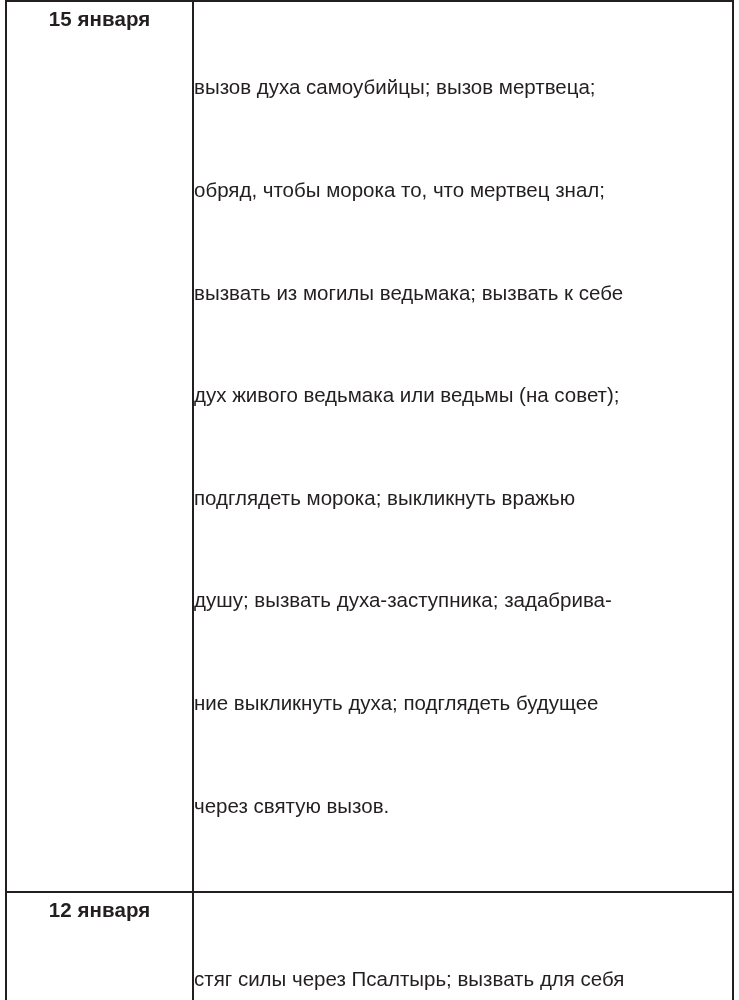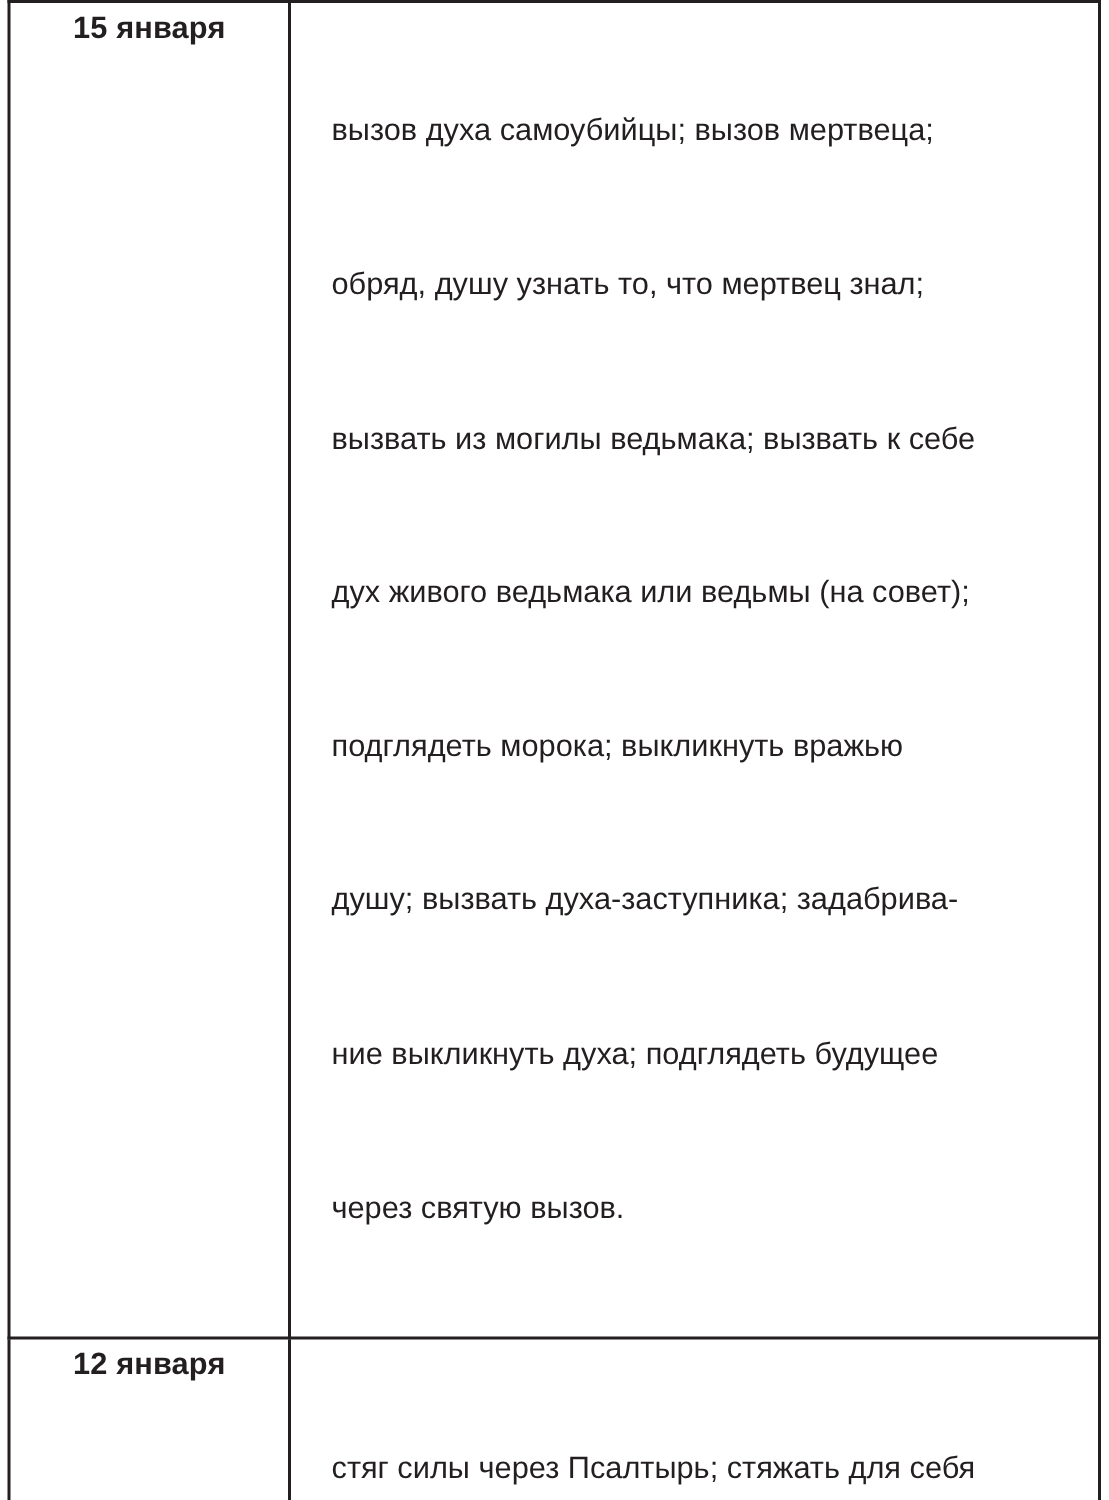--- a/index.html
+++ b/index.html
@@ -59,21 +59,20 @@
     display: block;
     color: #231f20;
   }
 
   .desc-lines {
     font-size: 20.5px;
     font-weight: normal;
     line-height: 34.2px;
     color: #231f20;
     white-space: pre;
-    margin-left: 27px;
   }
 
   .desc-lines .line {
     display: block;
     white-space: pre;
   }
 </style>
 </head>
 <body>
 
@@ -82,38 +81,38 @@
   <table class="calendar-table">
     <tbody>
 
       <tr>
         <td class="date-cell">
           <span class="date-label">15 января</span>
         </td>
         <td class="desc-cell">
           <div class="desc-lines">
             <span class="line">вызов духа самоубийцы; вызов мертвеца;</span>
-            <span class="line">обряд, душу узнать то, что мертвец знал;</span>
+            <span class="line">обряд, чтобы морока то, что мертвец знал;</span>
             <span class="line">вызвать из могилы ведьмака; вызвать к себе</span>
             <span class="line">дух живого ведьмака или ведьмы (на совет);</span>
             <span class="line">подглядеть морока; выкликнуть вражью</span>
             <span class="line">душу; вызвать духа-заступника; задабрива-</span>
             <span class="line">ние выкликнуть духа; подглядеть будущее</span>
             <span class="line">через святую вызов.</span>
           </div>
         </td>
       </tr>
 
       <tr>
         <td class="date-cell">
           <span class="date-label">12 января</span>
         </td>
         <td class="desc-cell">
           <div class="desc-lines">
-            <span class="line">стяг силы через Псалтырь; стяжать для себя</span>
+            <span class="line">стяг силы через Псалтырь; вызвать для себя</span>
             
             
             
             
             
             
           </div>
         </td>
       </tr>
 

